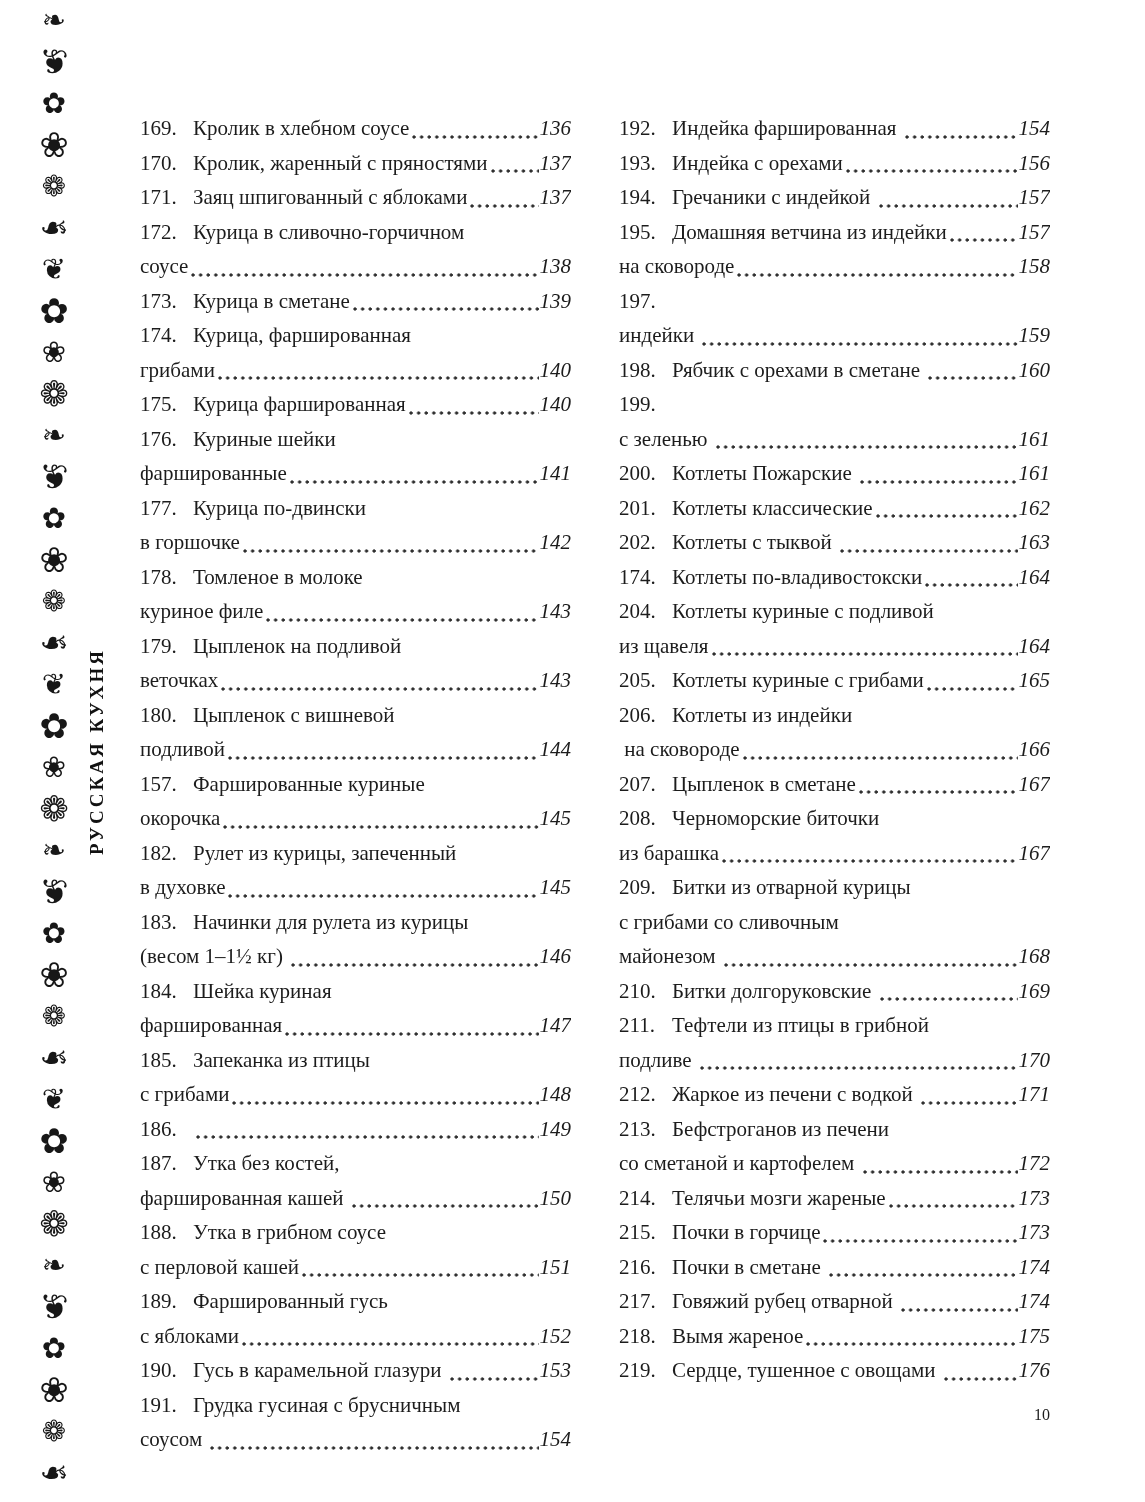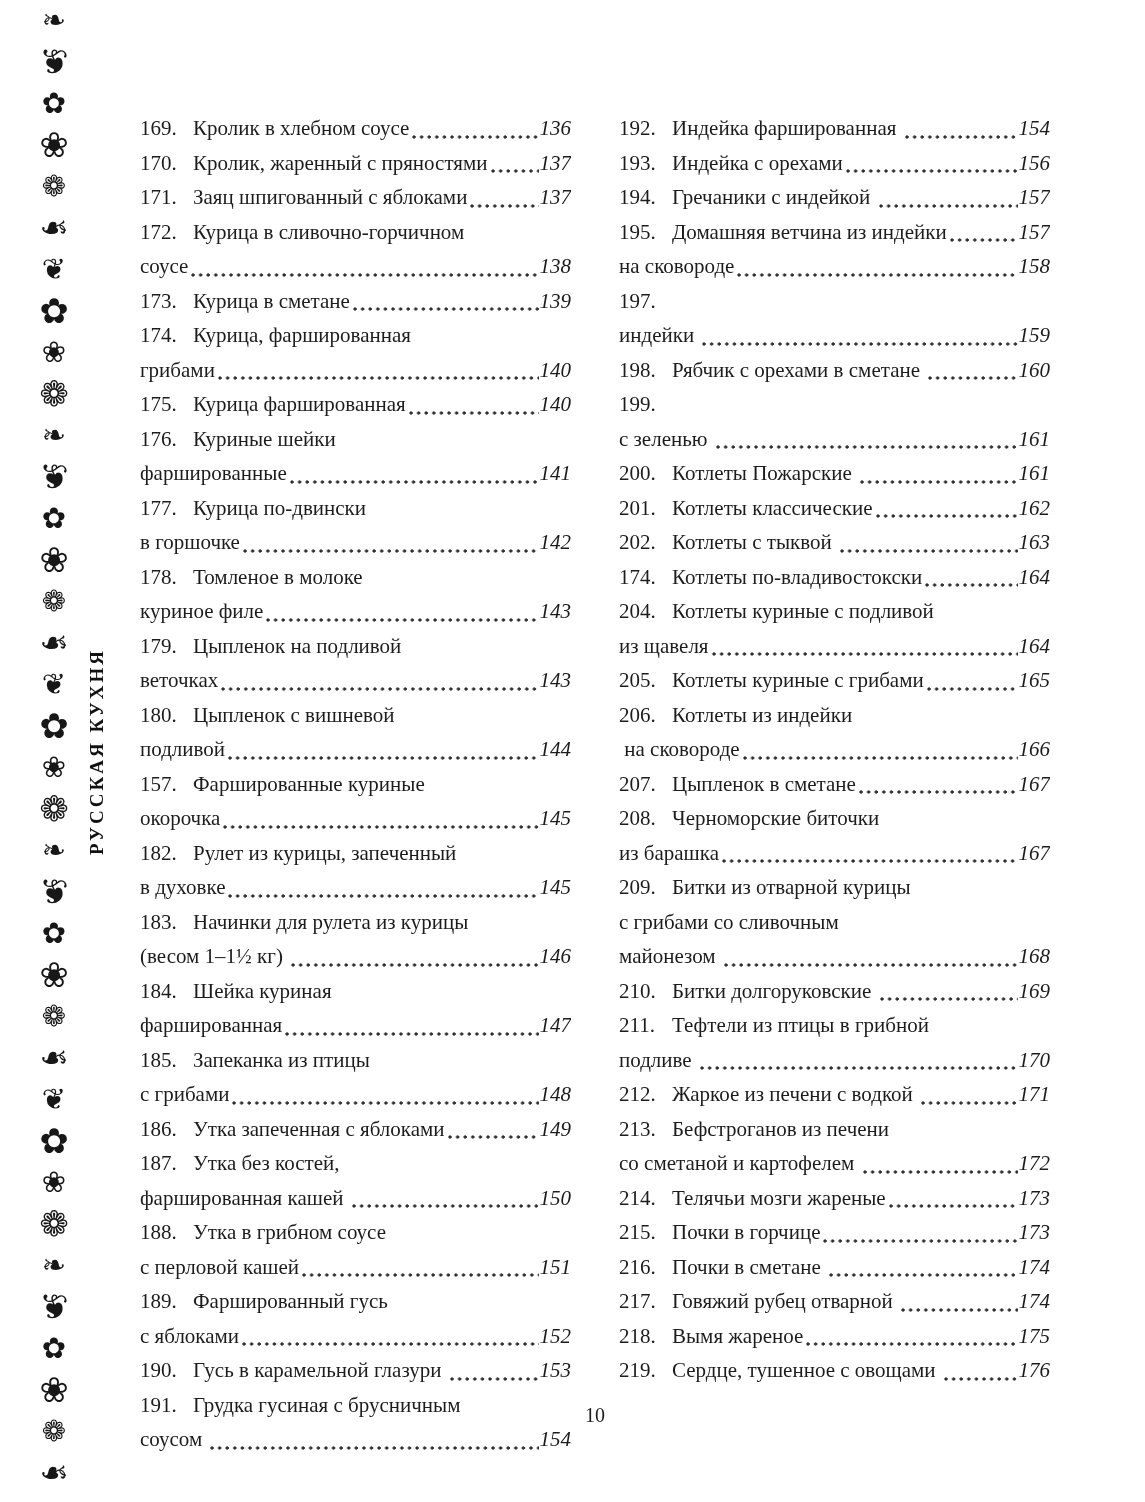--- a/index.html
+++ b/index.html
@@ -70,22 +70,22 @@
     background-image: radial-gradient(circle at 2px 2px, #2e2e2e 1.35px, rgba(0,0,0,0) 1.9px);
     background-size: 7.6px 4px;
     background-repeat: repeat-x;
   }
   .pg { white-space: pre; font-style: italic; }
 
   .page-number {
     position: absolute;
     left: 140px; top: 1398px;
     width: 910px;
-    text-align: center;
-    font-size: 20px;
+    text-align: right;
+    font-size: 16px;
     color: #1c1c1c;
   }
 </style>
 </head>
 <body>
 
 <div class="page">
   <div class="ornament" id="ornament">
       <span>❧</span>
       <span class="flip">❦</span>
@@ -296,21 +296,20 @@
           </div>
           <div class="line">
             <span class="txt">с грибами</span>
             <span class="dots"></span>
             <span class="pg">148</span>
           </div>
         </div>
         <div class="entry">
           <div class="line">
             <span class="num">186.</span>
-            <span class="txt">Утка запеченная с яблоками</span>
             <span class="dots"></span>
             <span class="pg">149</span>
           </div>
         </div>
         <div class="entry">
           <div class="line">
             <span class="num">187.</span>
             <span class="txt">Утка без костей,</span>
           </div>
           <div class="line">

